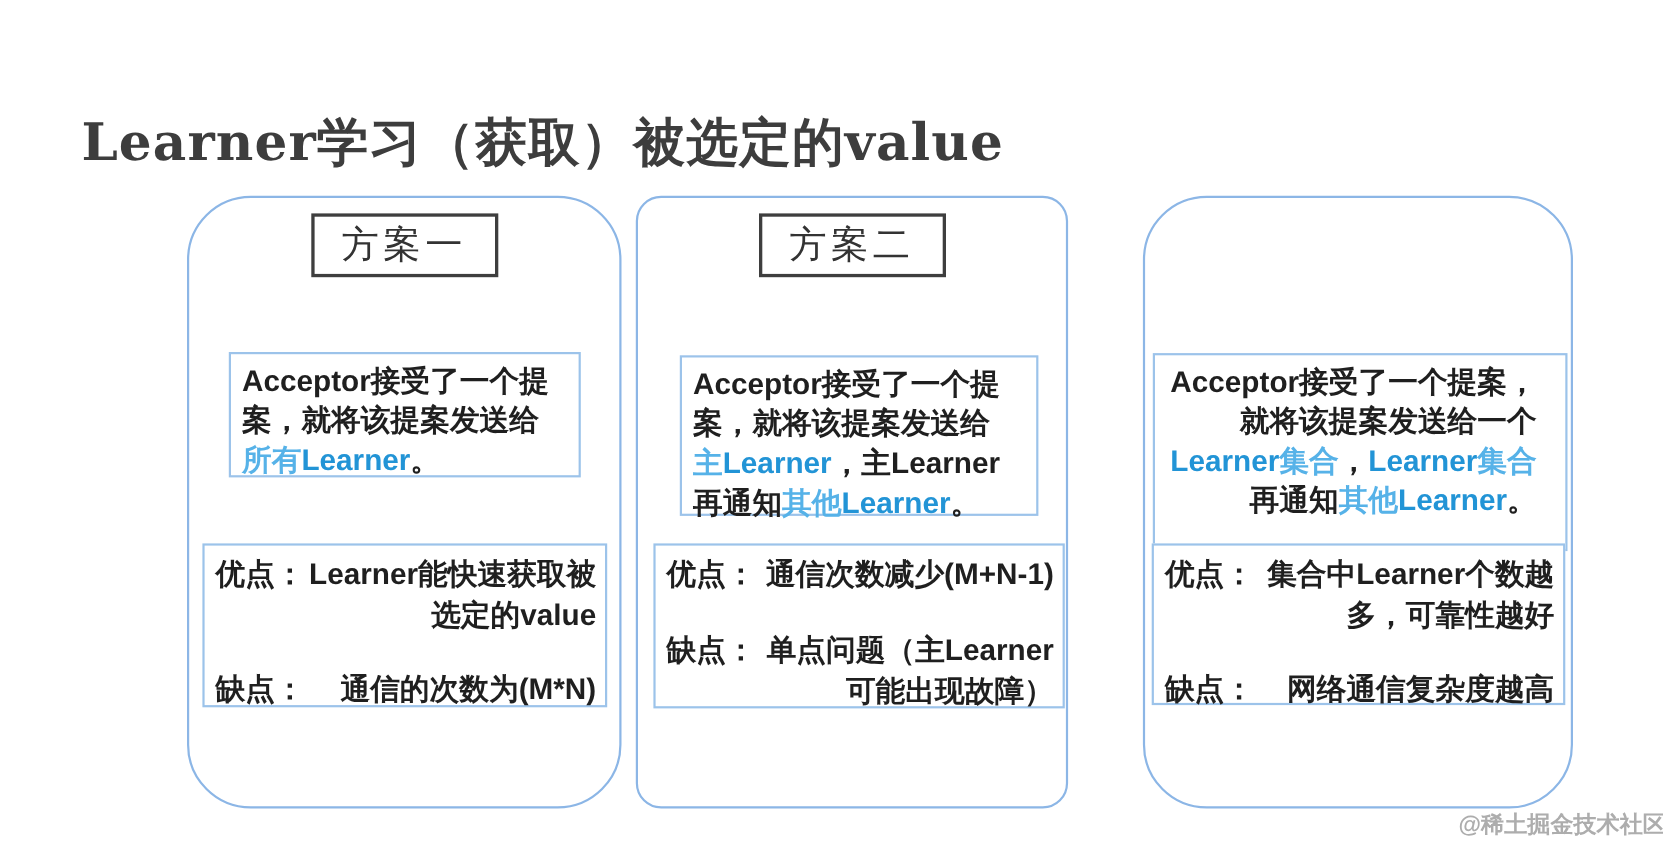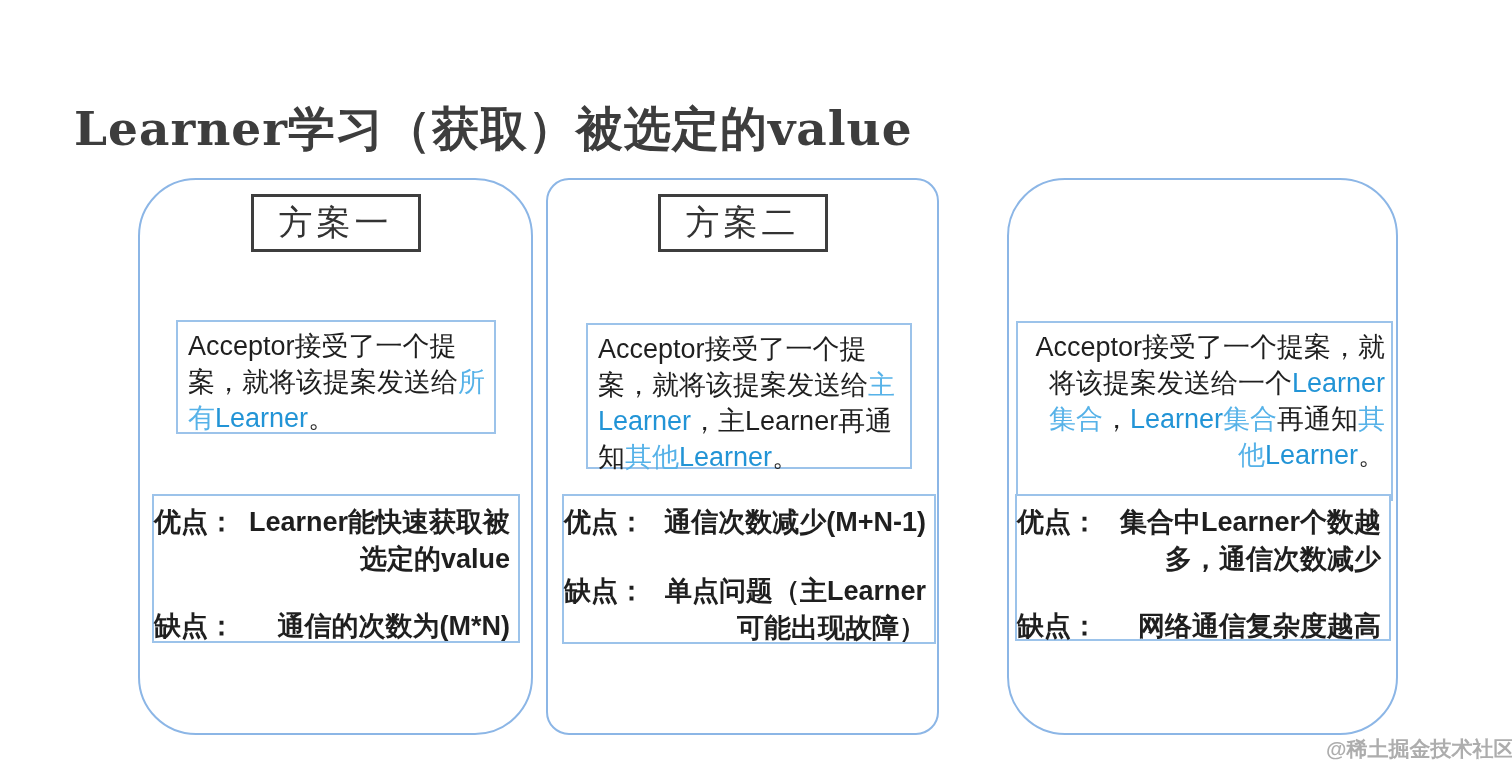--- a/index.html
+++ b/index.html
@@ -24,20 +24,21 @@
     white-space: nowrap;
     margin-top: 46px;
   }
   .panel {
     position: absolute;
     top: 178px;
     height: 557px;
     border: 2px solid #8cb6e6;
     border-radius: 58px;
     background: #ffffff;
+    margin-left: 32px;
   }
   .panel-1 { left: 138px; width: 395px; }
   .panel-2 { left: 546px; width: 393px; border-radius: 23px; }
   .panel-3 { left: 1007px; width: 391px; }
 
   .header-box {
     position: absolute;
     top: 14px;
     left: 50%;
     transform: translateX(-50%);
@@ -47,35 +48,35 @@
     font-family: "Liberation Serif", "DejaVu Serif", serif;
     font-size: 34px;
     color: #333333;
     white-space: nowrap;
     letter-spacing: 4px;
   }
   .desc-box {
     position: absolute;
     border: 2px solid #9cc3ea;
     background: #ffffff;
-    padding: 6px 6px 4px 10px;
+    padding: 6px 26px 4px 10px;
     font-size: 27px;
-    font-weight: 400;
+    font-weight: 700;
     line-height: 36px;
     color: #1f1f1f;
   }
   .panel-1 .desc-box { left: 36px; top: 140px; width: 320px; height: 114px; }
   .panel-2 .desc-box { left: 38px; top: 143px; width: 326px; height: 146px; }
   .panel-3 .desc-box { left: 7px;  top: 141px; width: 377px; height: 180px; text-align: right; }
 
   .proscons-box {
     position: absolute;
     border: 2px solid #9cc3ea;
     background: #ffffff;
-    padding: 8px 8px 6px 0;
+    padding: 8px 8px 6px 10px;
     font-size: 27px;
     font-weight: 600;
     line-height: 37px;
     color: #1f1f1f;
   }
   .panel-1 .proscons-box { left: 12px; top: 314px; width: 368px; height: 149px; }
   .panel-2 .proscons-box { left: 14px; top: 314px; width: 374px; height: 150px; }
   .panel-3 .proscons-box { left: 6px;  top: 314px; width: 376px; height: 147px; }
 
   .pc-row { display: flex; align-items: flex-start; }
@@ -133,21 +134,21 @@
         <span class="pc-text">单点问题（主Learner可能出现故障）</span>
       </div>
     </div>
   </section>
 
   <section class="panel panel-3">
     <div class="desc-box"><span style="color: rgb(31, 31, 31);">Acceptor接受了一个提案，就将该提案发送给一个</span><span style="color: rgb(34, 148, 214);">Learner</span><span style="color: rgb(86, 178, 232);">集合</span><span style="color: rgb(31, 31, 31);">，</span><span style="color: rgb(34, 148, 214);">Learner</span><span style="color: rgb(86, 178, 232);">集合</span><span style="color: rgb(31, 31, 31);">再通知</span><span style="color: rgb(86, 178, 232);">其他</span><span style="color: rgb(34, 148, 214);">Learner</span><span style="color: rgb(31, 31, 31);">。</span></div>
     <div class="proscons-box">
       <div class="pc-row pros">
         <span class="pc-label">优点：</span>
-        <span class="pc-text">集合中Learner个数越多，通信次数减少</span>
+        <span class="pc-text">集合中Learner个数越多，可靠性越好</span>
       </div>
       <div class="pc-row cons">
         <span class="pc-label">缺点：</span>
         <span class="pc-text">网络通信复杂度越高</span>
       </div>
     </div>
   </section>
 
   <div class="watermark">@稀土掘金技术社区</div>
 

